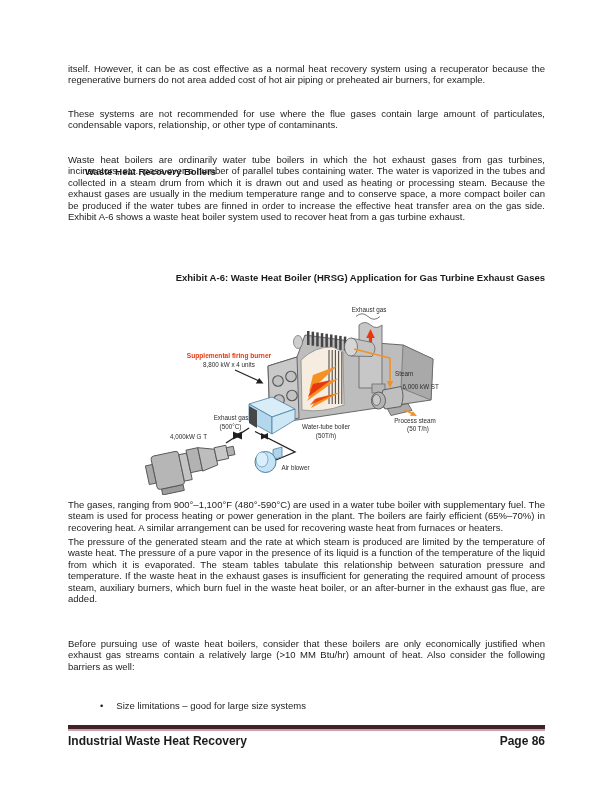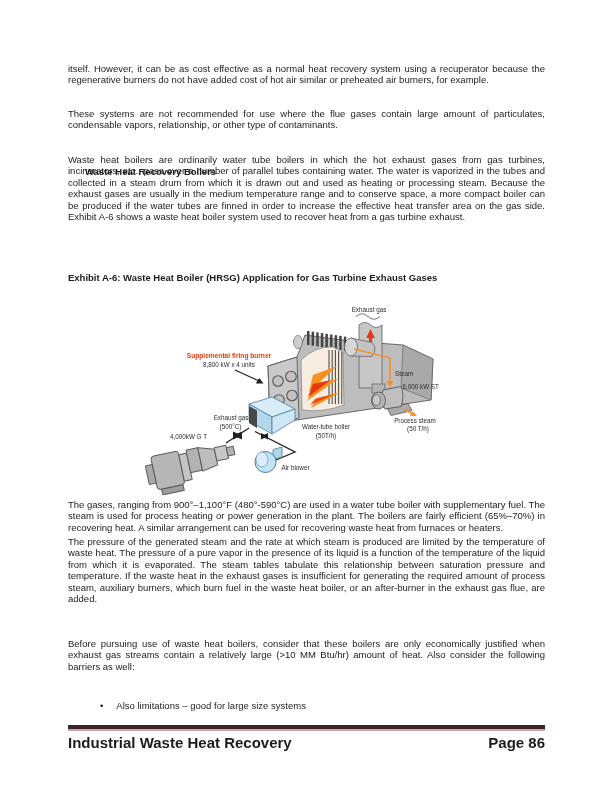--- a/index.html
+++ b/index.html
@@ -12,44 +12,44 @@
     font-size:9.5px; line-height:11.45px; text-align:justify;
   }
   .p1{top:63px} .p2{top:108px} .p3{top:154px}
   .p4{top:499px} .p5{top:536px} .p6{top:638px}
   .heading {
     position:absolute; left:68px; top:149px; margin:17px;
     font-size:9.5px; font-weight:bold;
   }
   .exhibit-title {
     position:absolute; left:68px; top:272px; width:477px; margin:0;
-    text-align:left; font-size:9.5px; font-weight:bold;
+    text-align:right; font-size:9.5px; font-weight:bold;
   }
   .diagram { position:absolute; left:145px; top:300px; }
   .bullet {
     position:absolute; left:100px; top:700px; width:430px;
     font-size:9.5px; display:flex; gap:13px;
   }
   .footer-rule {
     position:absolute; left:68px; top:725px; width:477px; height:4px;
     background:#3f2127; border-bottom:2px solid #c9a3a9;
   }
   .footer {
     position:absolute; left:68px; top:734px; width:477px;
-    font-size:15px; font-weight:bold; display:flex; justify-content:space-between;
+    font-size:12px; font-weight:bold; display:flex; justify-content:space-between;
   }
   .dlbl { font-size:6.3px; fill:#2c2c2c; }
   .dlbl-red { font-size:6.6px; font-weight:600; fill:#e8380d; }
 </style>
 </head>
 <body>
 
 <div class="page">
 
-  <p class="body-para p1">itself. However, it can be as cost effective as a normal heat recovery system using a recuperator because the regenerative burners do not have added cost of hot air similar or preheated air burners, for example.</p>
+  <p class="body-para p1">itself. However, it can be as cost effective as a normal heat recovery system using a recuperator because the regenerative burners do not area added cost of hot air piping or preheated air burners, for example.</p>
   <p class="body-para p2">These systems are not recommended for use where the flue gases contain large amount of particulates, condensable vapors, relationship, or other type of contaminants.</p>
 
   <h3 class="heading">Waste Heat Recovery Boilers</h3>
   <p class="body-para p3">Waste heat boilers are ordinarily water tube boilers in which the hot exhaust gases from gas turbines, incinerators, etc., pass over a number of parallel tubes containing water. The water is vaporized in the tubes and collected in a steam drum from which it is drawn out and used as heating or processing steam. Because the exhaust gases are usually in the medium temperature range and to conserve space, a more compact boiler can be produced if the water tubes are finned in order to increase the effective heat transfer area on the gas side. Exhibit A-6 shows a waste heat boiler system used to recover heat from a gas turbine exhaust.</p>
 
   <div class="exhibit-title">Exhibit A-6: Waste Heat Boiler (HRSG) Application for Gas Turbine Exhaust Gases</div>
 
   <svg class="diagram" width="330" height="195" viewBox="0 0 330 195" xmlns="http://www.w3.org/2000/svg">
 
     <g>
@@ -184,21 +184,21 @@
     <text class="dlbl" x="270" y="122.5" text-anchor="middle">Process steam</text>
     <text class="dlbl" x="273" y="130.5" text-anchor="middle">(50 T/h)</text>
   </svg>
 
   <p class="body-para p4">The gases, ranging from 900°–1,100°F (480°-590°C) are used in a water tube boiler with supplementary fuel. The steam is used for process heating or power generation in the plant. The boilers are fairly efficient (65%–70%) in recovering heat. A similar arrangement can be used for recovering waste heat from furnaces or heaters.</p>
   <p class="body-para p5">The pressure of the generated steam and the rate at which steam is produced are limited by the temperature of waste heat. The pressure of a pure vapor in the presence of its liquid is a function of the temperature of the liquid from which it is evaporated. The steam tables tabulate this relationship between saturation pressure and temperature. If the waste heat in the exhaust gases is insufficient for generating the required amount of process steam, auxiliary burners, which burn fuel in the waste heat boiler, or an after-burner in the exhaust gas flue, are added.</p>
   <p class="body-para p6">Before pursuing use of waste heat boilers, consider that these boilers are only economically justified when exhaust gas streams contain a relatively large (&gt;10 MM Btu/hr) amount of heat. Also consider the following barriers as well:</p>
 
   <div class="bullet">
     <span>•</span>
-    <span>Also limitations – good for large size systems</span>
+    <span>Size limitations – good for large size systems</span>
   </div>
 
   <div class="footer-rule"></div>
   <div class="footer">
     <span>Industrial Waste Heat Recovery</span>
     <span>Page 86</span>
   </div>
 
 </div>
 

